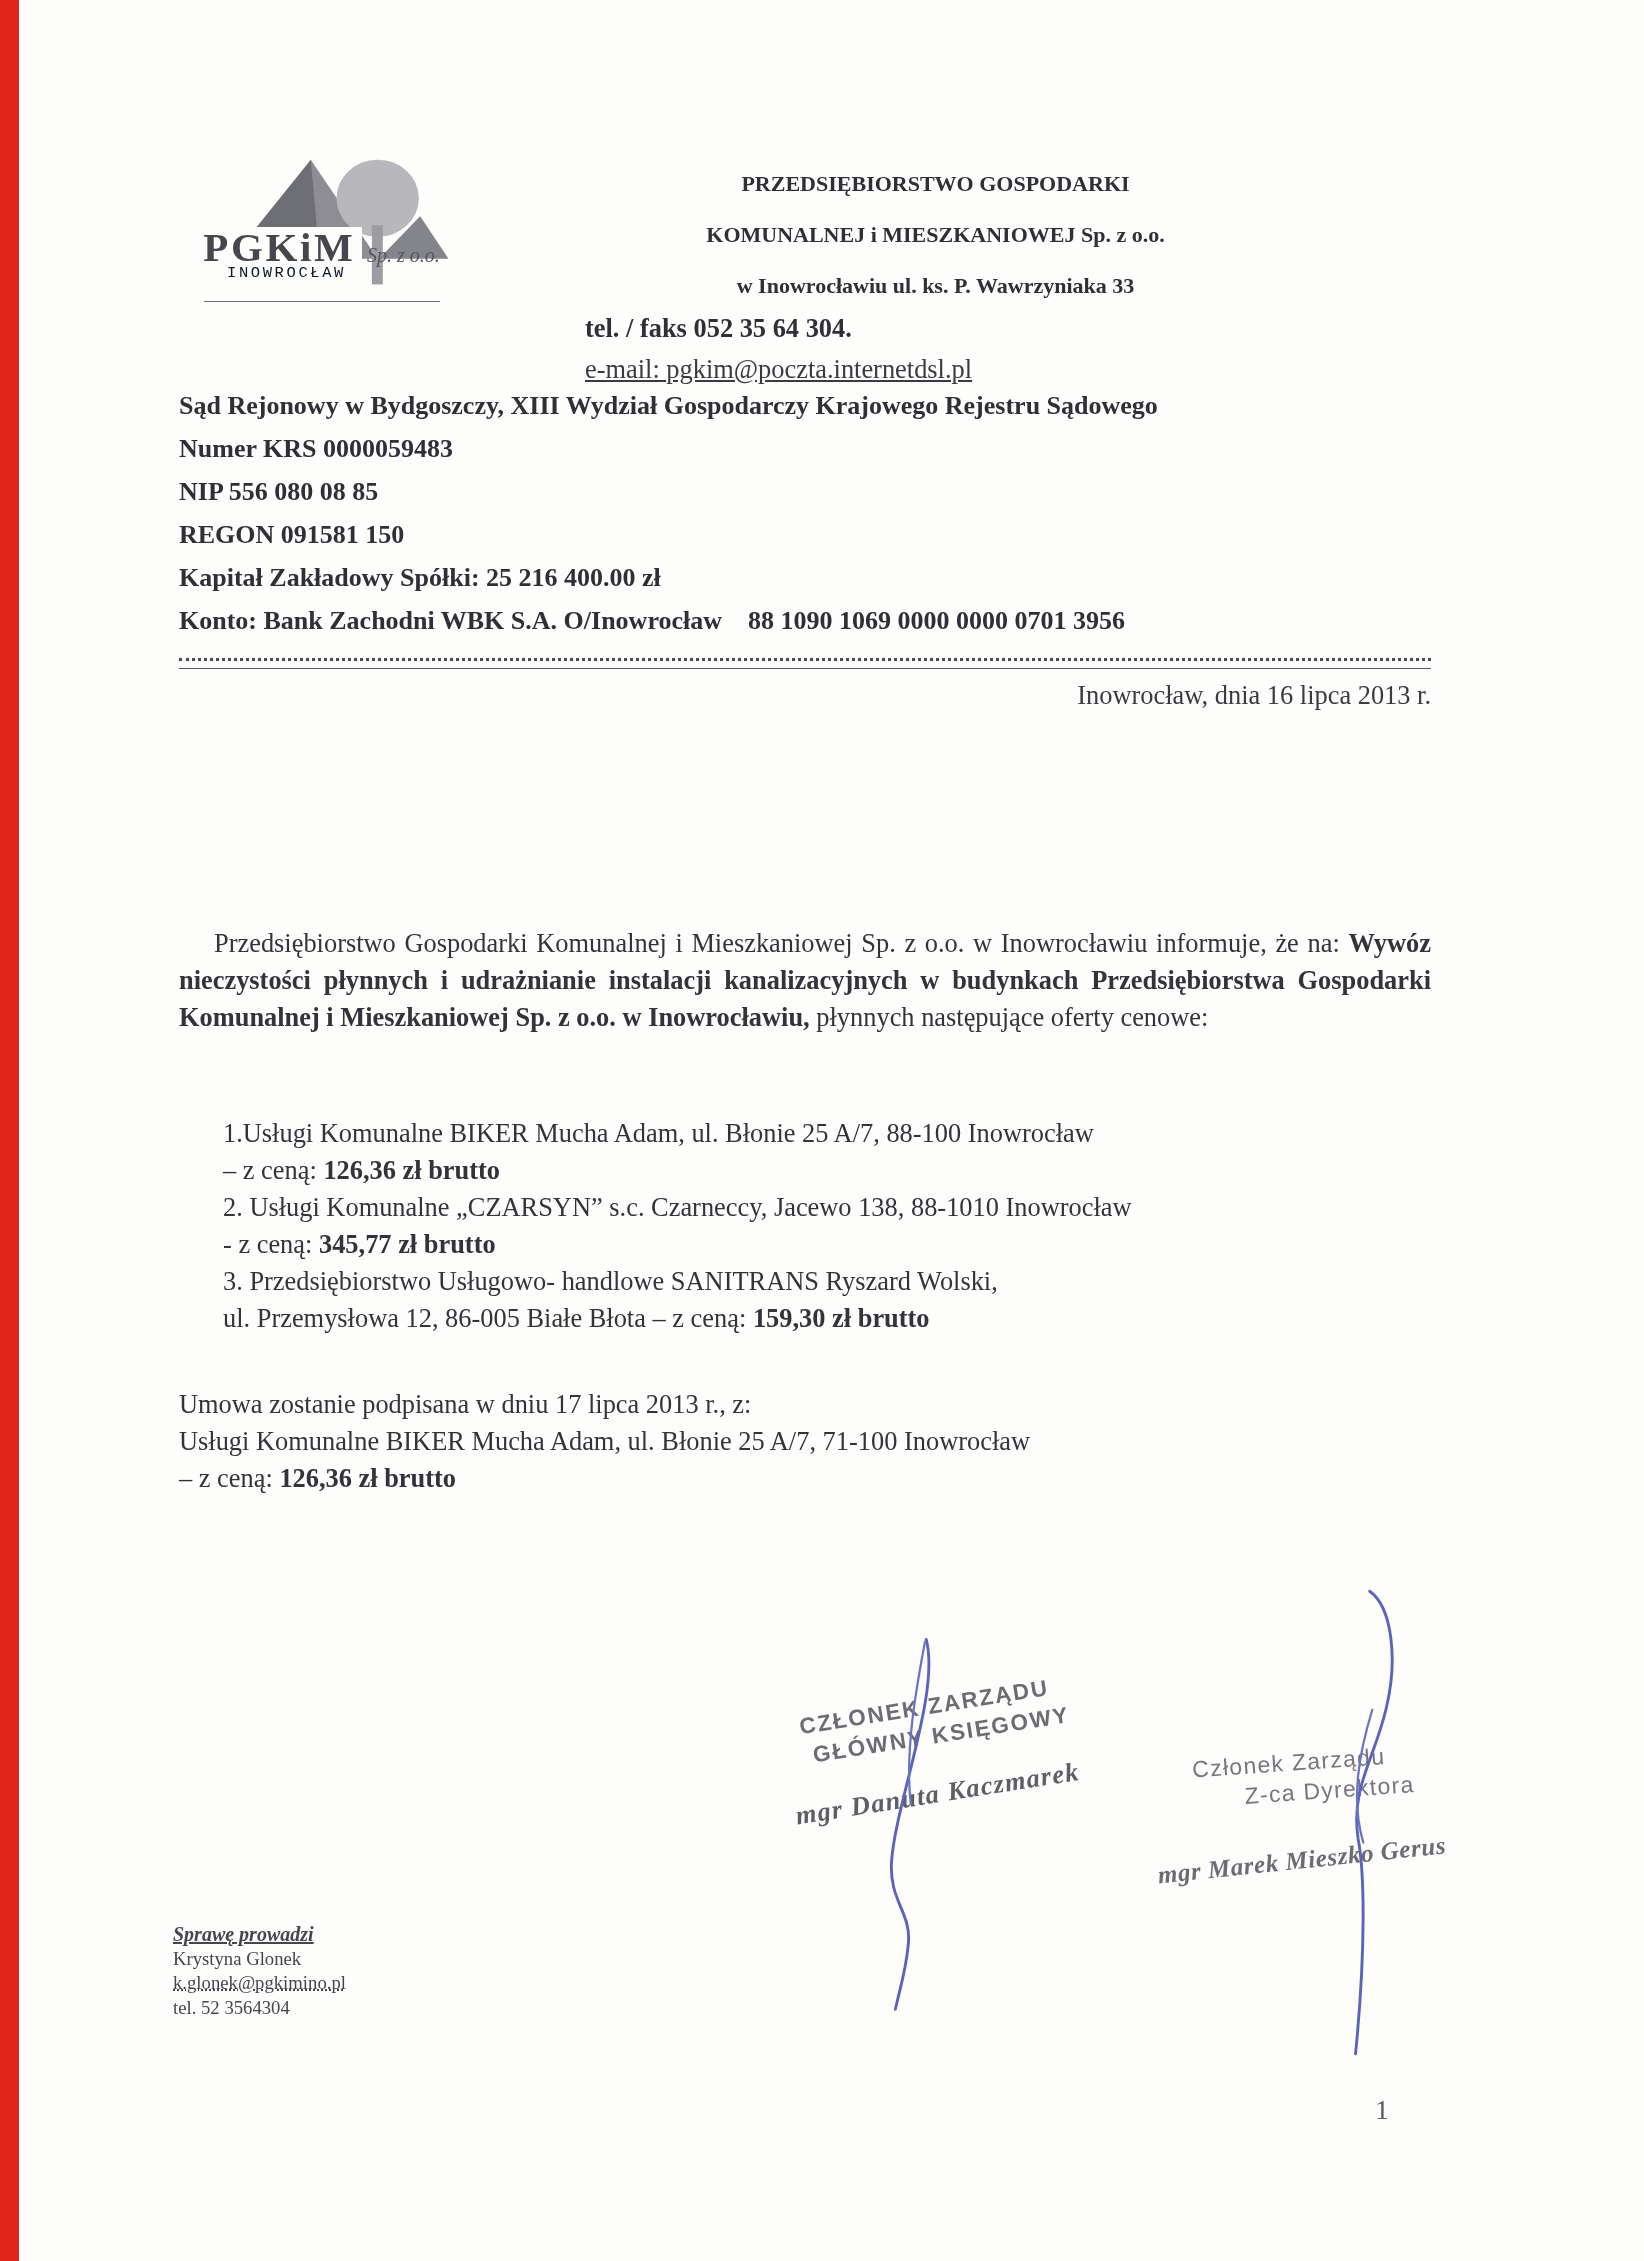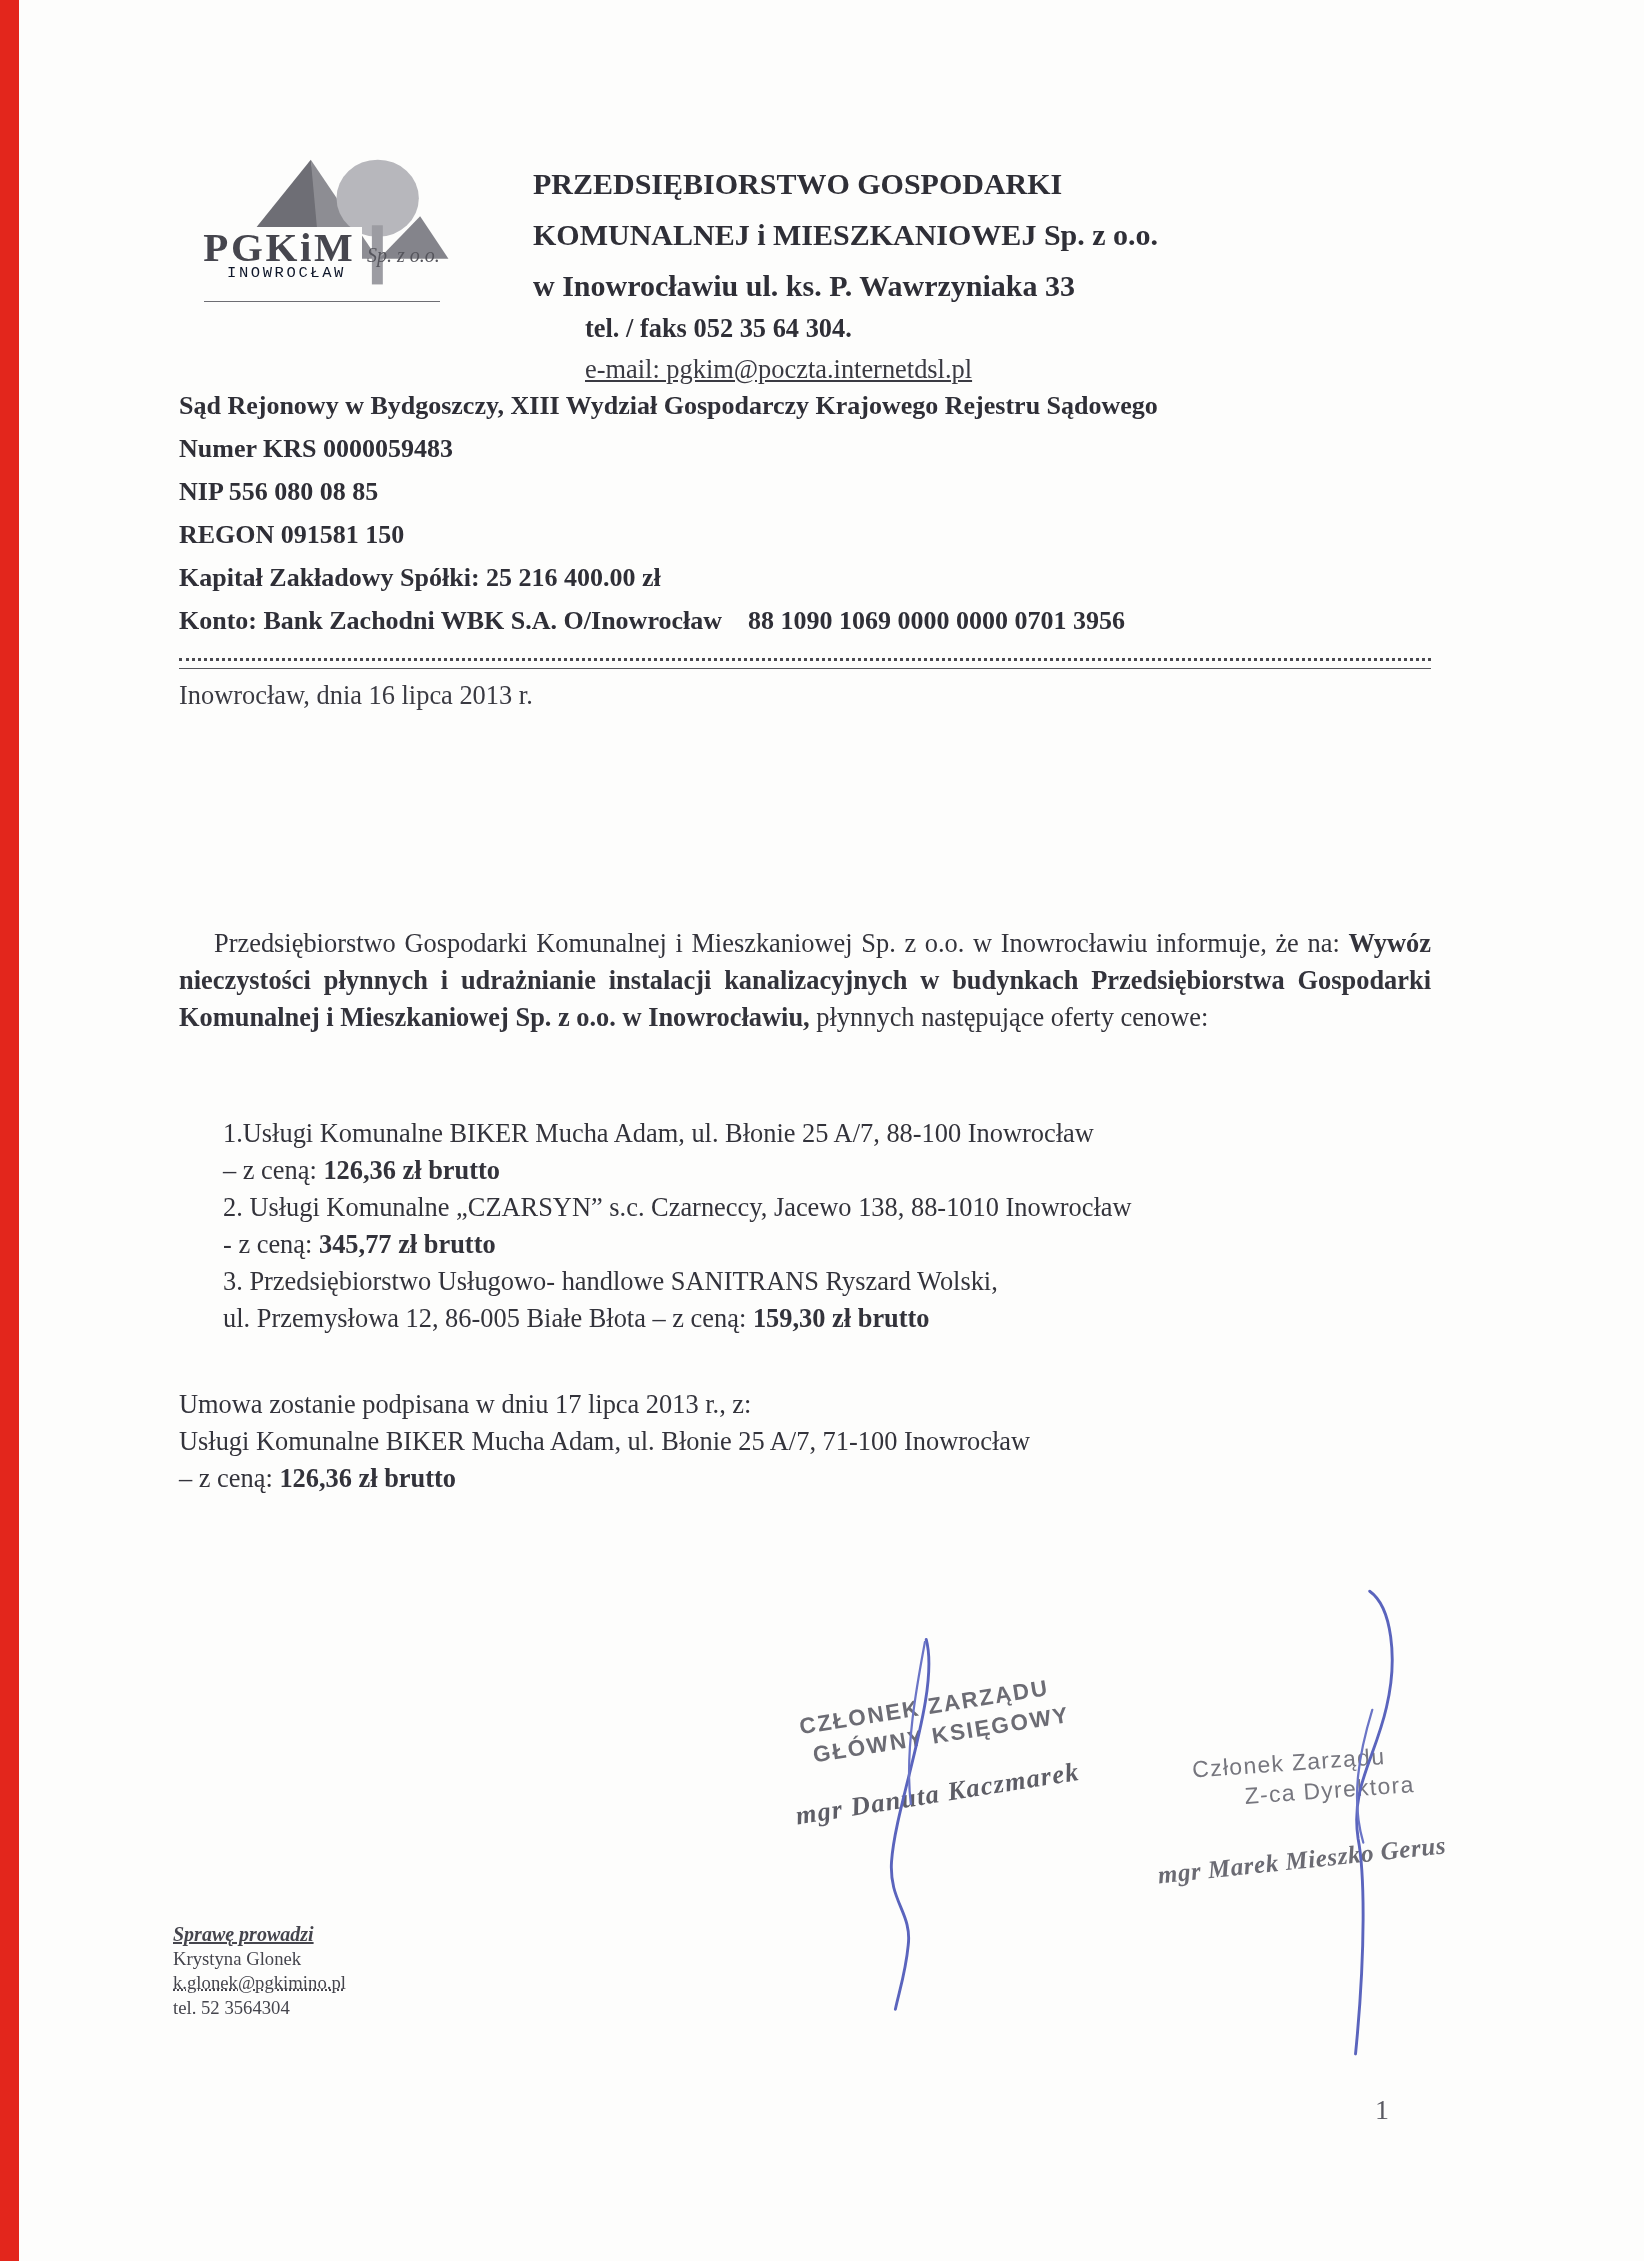--- a/index.html
+++ b/index.html
@@ -16,29 +16,29 @@
   
   .logo-art{left:213px;top:149px;}
   .logo-acronym{
     left:202px;top:227px;background:#fdfdfc;padding:0 6.4px 1.3px 1.3px;
     font-size:41px;font-weight:bold;letter-spacing:2.6px;color:#46464e;line-height:1;
   }
   .logo-suffix{left:367px;top:244px;font-size:20px;font-style:italic;color:#55555c;}
   .logo-city{left:227px;top:264px;font-size:15.5px;letter-spacing:2.6px;color:#0f172a;font-family:Liberation Mono, monospace;}
   .logo-rule{left:204px;top:301px;width:236px;border-top:1.9px solid #6d6d73;}
   
-  .company-block{left:533px;top:158px;width:805px;
-    font-size:30px;font-weight:bold;line-height:51px;color:#2f2f37;}
+  .company-block{left:533px;top:158px;width:805px;text-align:center;
+    font-size:22px;font-weight:bold;line-height:51px;color:#2f2f37;}
   .phone-line{left:585px;top:313px;font-size:26.4px;font-weight:bold;color:#2f2f37;}
   .email-line{left:585px;top:354px;font-size:26.4px;text-decoration:underline;color:#3a3a42;}
   .registry-block{left:179px;top:384px;width:1263px;font-size:26px;font-weight:bold;
     line-height:43px;color:#2f2f37;}
   .dotted-rule{left:179px;top:658px;width:1252px;border-top:3.9px dotted #4a4a50;}
   .solid-rule{left:179px;top:668px;width:1252px;border-top:1.9px solid #55555b;}
-  .dateline{left:179px;top:680px;width:1252px;font-size:26.4px;color:#3a3a42;}
+  .dateline{left:179px;top:680px;width:1252px;text-align:right;font-size:26.4px;color:#3a3a42;}
   
   .intro{left:179px;top:925px;width:1252px;font-size:26.4px;line-height:37px;
     text-align:justify;text-indent:35px;margin:0;}
   .offers{left:179px;top:1115px;width:1263px;font-size:26.4px;line-height:37px;margin-left:44px;}
   .contract{left:179px;top:1386px;width:1263px;font-size:26.4px;line-height:37px;}
   
   .stamp{font-family:"Liberation Sans","DejaVu Sans",sans-serif;color:#6c6c74;}
   .stamp-acc{left:800px;top:1687px;width:322px;transform:rotate(-9deg);
     font-size:22.5px;font-weight:bold;letter-spacing:1.9px;line-height:30px;}
   .stamp-acc .l2{padding-left:9px;}

